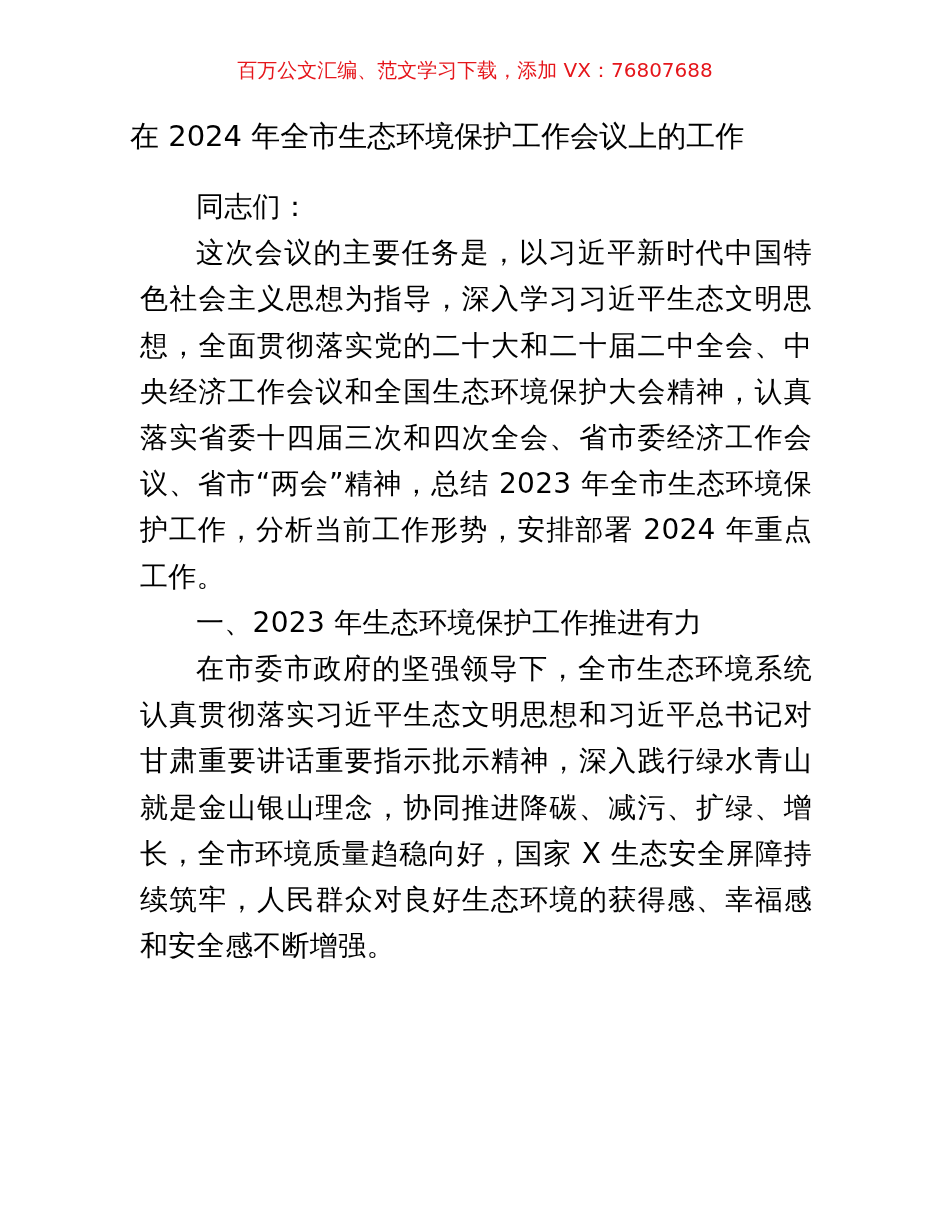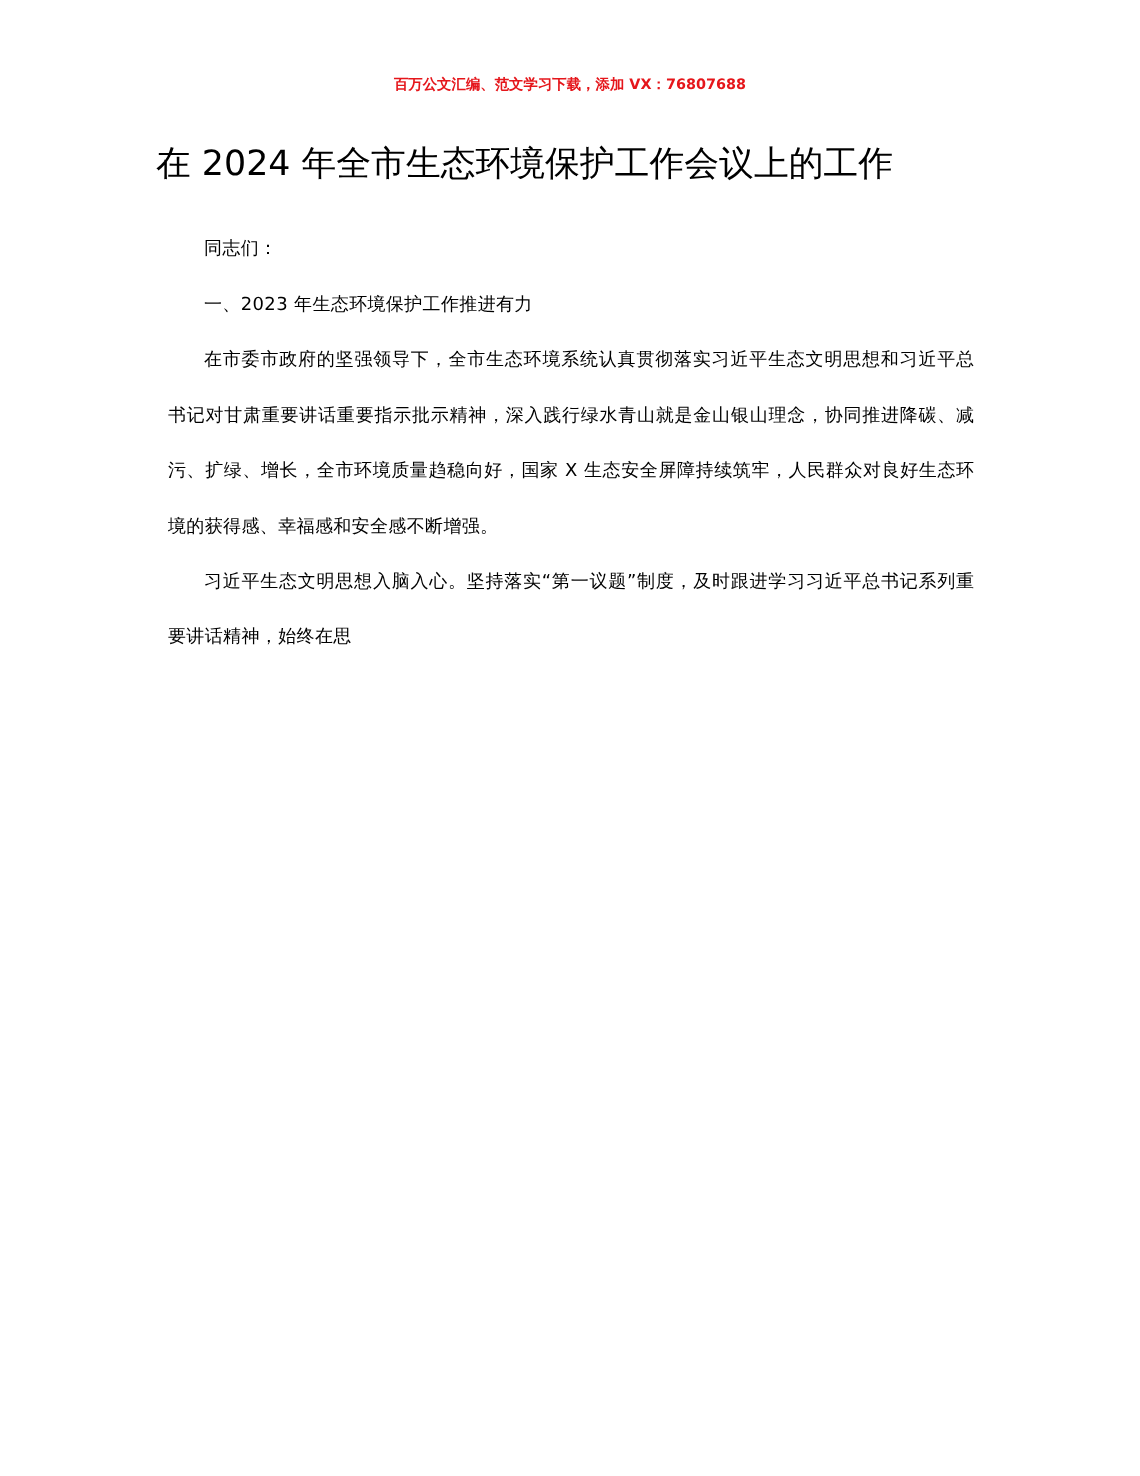--- a/index.html
+++ b/index.html
@@ -1,33 +1,33 @@
 <!DOCTYPE html>
 <html><head>
 <meta charset="utf-8">
 <style>
   html, body { margin: 0; padding: 0; background: #ffffff; }
   body { width: 950px; height: 1230px; position: relative; overflow: hidden;
          font-family: "DejaVu Sans", "Liberation Sans", sans-serif; color: #000; }
   .watermark { position: absolute; top: 58px; left: 0; width: 950px; text-align: center;
-               color: #e5161b; font-size: 12px; line-height: 24px; font-weight: bold; }
+               color: #e5161b; font-size: 20px; line-height: 24px; }
   .title { position: absolute; top: 114px; left: 130px; width: 690px; 
            font-size: 29px; line-height: 45px; }
   .body-text { position: absolute; top: 184px; left: 140px; width: 672px;
-               font-size: 15px; line-height: 46.2px; letter-spacing: 0.3px; }
+               font-size: 28px; line-height: 46.2px; letter-spacing: 0.3px; }
   .body-text p { margin: 0; text-indent: 2em; text-align: justify; }
   .body-text p + p { margin-top: 0; }
 </style>
 </head>
 <body>
 
 <div class="watermark">百万公文汇编、范文学习下载，添加 VX：76807688</div>
 
 <div class="title">
   <div>在 2024 年全市生态环境保护工作会议上的工作</div>
 </div>
 
 <div class="body-text">
   <p>同志们：</p>
+  <p>这次会议的主要任务是，以习近平新时代中国特色社会主义思想为指导，深入学习习近平生态文明思想，全面贯彻落实党的二十大和二十届二中全会、中央经济工作会议和全国生态环境保护大会精神，认真落实省委十四届三次和四次全会、省市委经济工作会议、省市“两会”精神，总结 2023 年全市生态环境保护工作，分析当前工作形势，安排部署 2024 年重点工作。</p>
   <p>一、2023 年生态环境保护工作推进有力</p>
   <p>在市委市政府的坚强领导下，全市生态环境系统认真贯彻落实习近平生态文明思想和习近平总书记对甘肃重要讲话重要指示批示精神，深入践行绿水青山就是金山银山理念，协同推进降碳、减污、扩绿、增长，全市环境质量趋稳向好，国家 X 生态安全屏障持续筑牢，人民群众对良好生态环境的获得感、幸福感和安全感不断增强。</p>
-  <p>习近平生态文明思想入脑入心。坚持落实“第一议题”制度，及时跟进学习习近平总书记系列重要讲话精神，始终在思</p>
 </div>
 
 </body></html>

